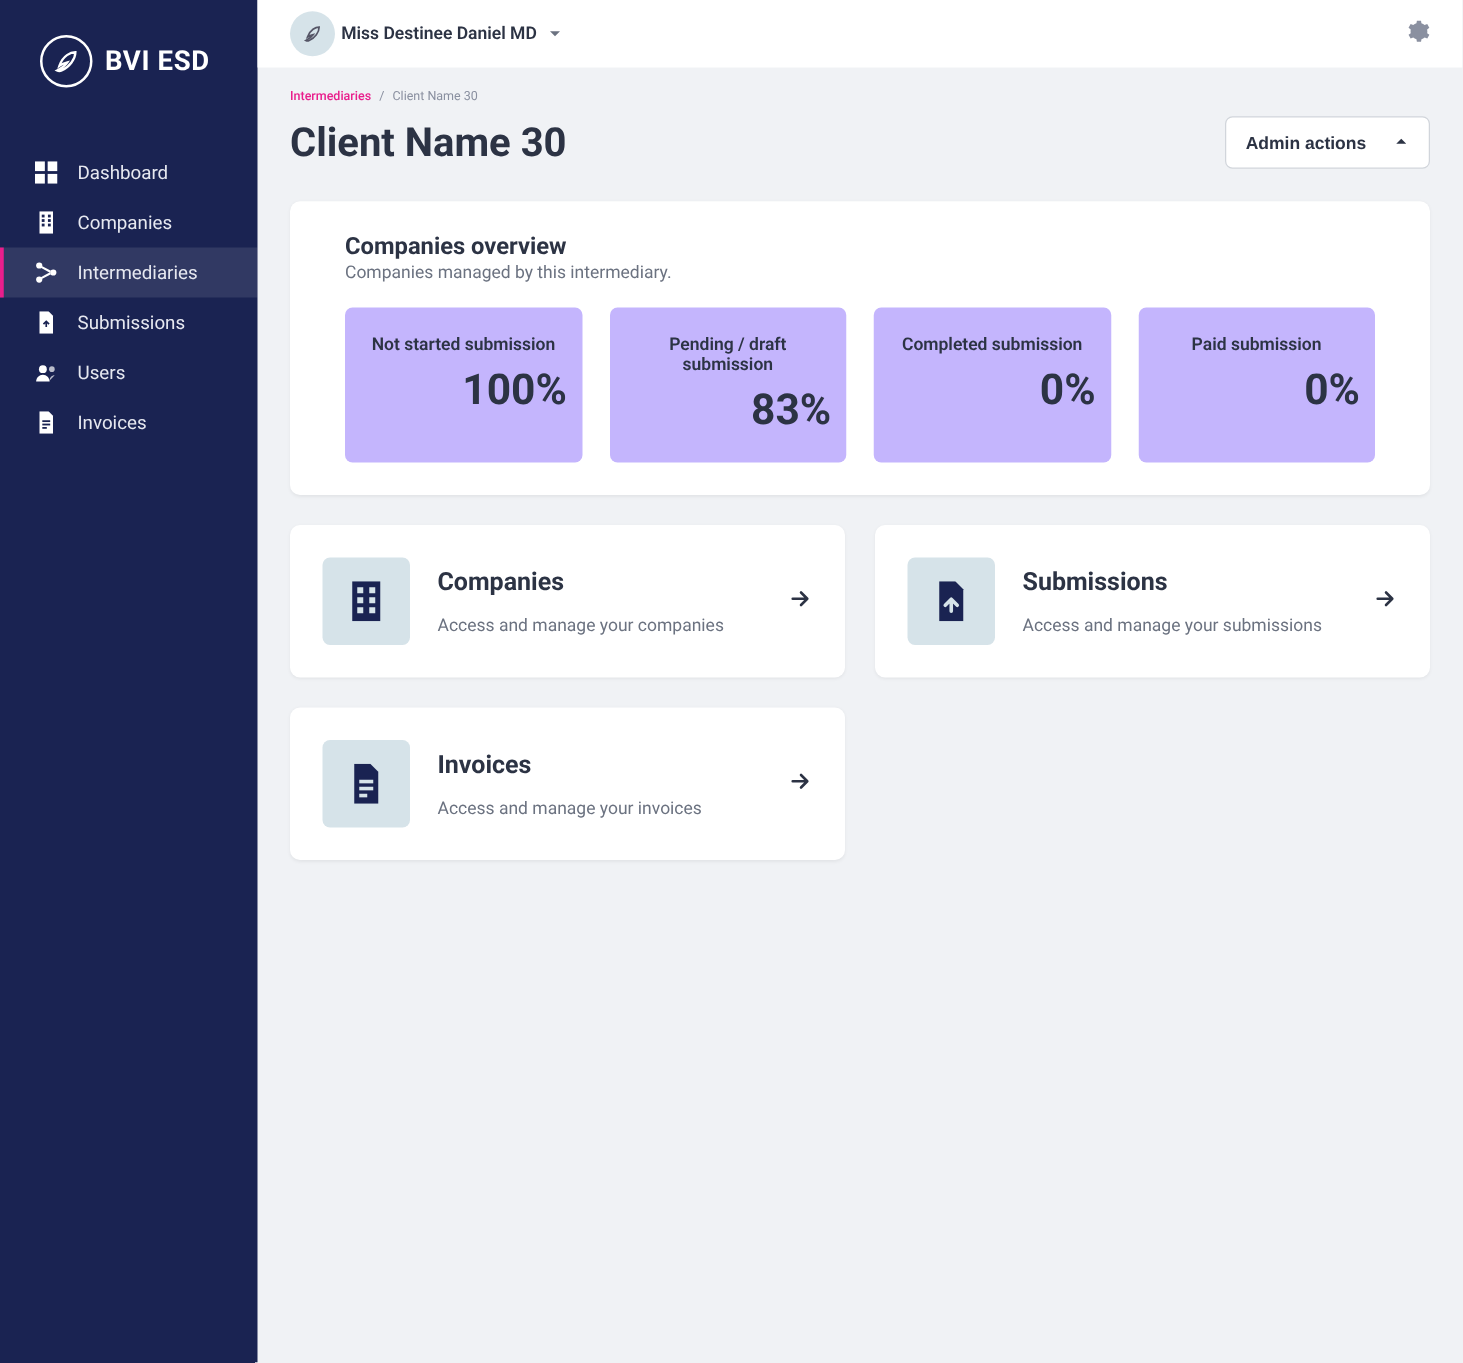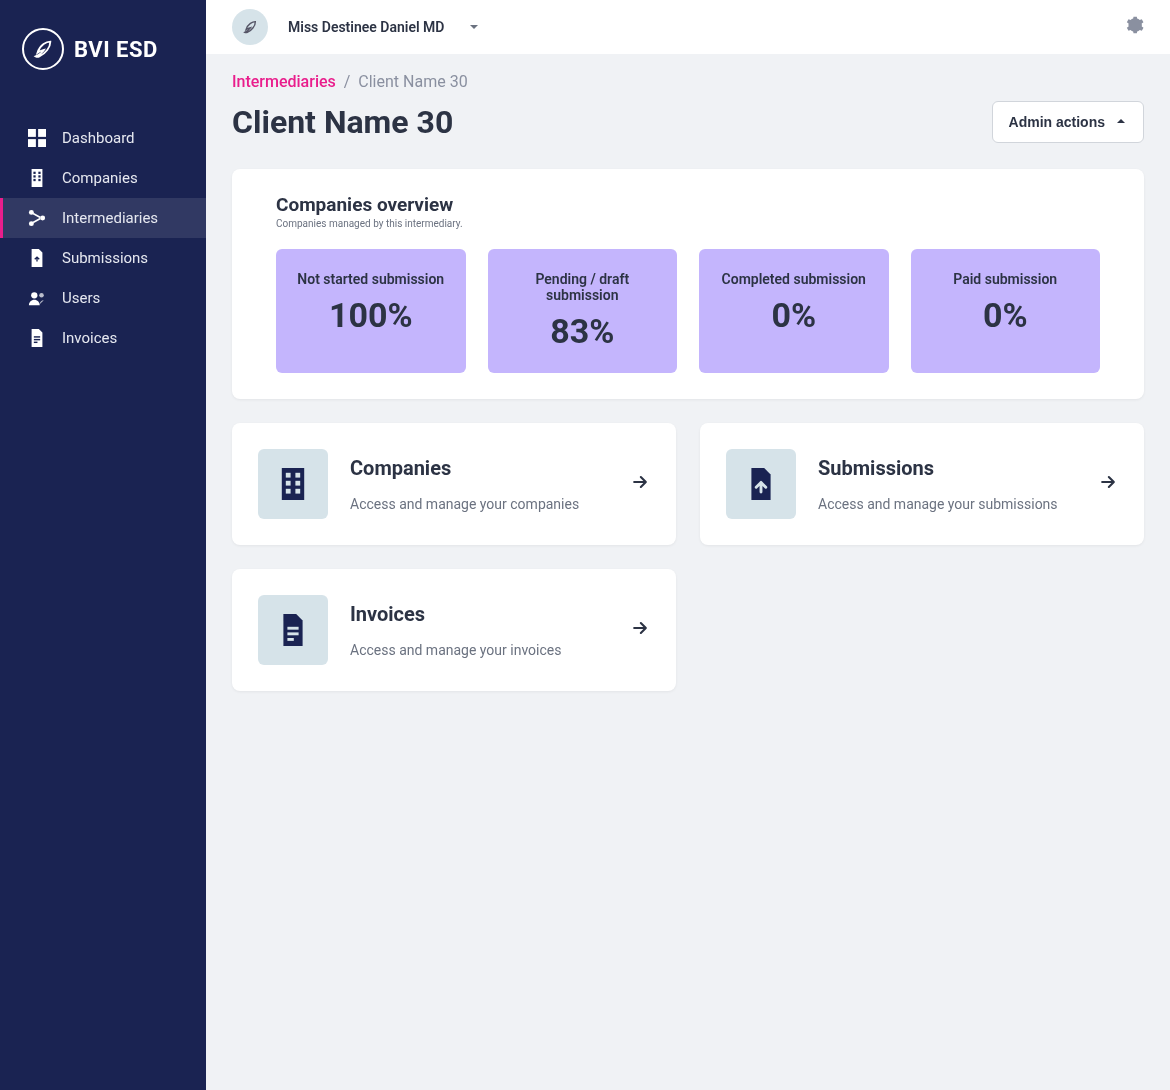--- a/index.html
+++ b/index.html
@@ -14,21 +14,21 @@
     .sidebar {
       width: 206px;
       background: #1a2352;
       height: 100%;
       flex-shrink: 0;
       padding-top: 0;
     }
     .logo-wrap {
       display: flex;
       align-items: center;
-      padding: 28px 22px;
+      padding: 28px 32px;
       gap: 10px;
     }
     .logo-circle {
       width: 42px;
       height: 42px;
       border: 2px solid #fff;
       border-radius: 50%;
       display: flex;
       align-items: center;
       justify-content: center;
@@ -73,21 +73,21 @@
       background: #fff;
       height: 54px;
       display: flex;
       align-items: center;
       padding: 0 26px;
       justify-content: space-between;
     }
     .user-toggle {
       display: flex;
       align-items: center;
-      gap: 20px;
+      gap: 5px;
       cursor: pointer;
     }
     .user-avatar {
       width: 36px;
       height: 36px;
       background: #d6e3e9;
       border-radius: 50%;
       display: flex;
       align-items: center;
       justify-content: center;
@@ -97,21 +97,21 @@
     .chevron-down { margin-left: 4px; }
     .chevron-down svg { width: 12px; height: 12px; fill: #6b7280; }
     .gear-icon svg { width: 20px; height: 20px; fill: #8a90a0; cursor: pointer; }
     .content {
       flex: 1;
       padding: 0 26px 26px;
       overflow: auto;
     }
     .breadcrumb {
       padding: 18px 0 10px;
-      font-size: 16px;
+      font-size: 10px;
       color: #8a90a0;
     }
     .breadcrumb a { color: #e91e8c; text-decoration: none; font-weight: 500; }
     .breadcrumb .sep { color: #8a90a0; margin: 0 4px; }
     .page-head {
       display: flex;
       justify-content: space-between;
       align-items: center;
       margin-bottom: 26px;
     }
@@ -120,49 +120,49 @@
       font-weight: 700;
       color: #2c3344;
     }
     .admin-btn {
       background: #fff;
       border: 1px solid #d1d5db;
       border-radius: 6px;
       padding: 12px 16px;
       display: flex;
       align-items: center;
-      gap: 10px;
+      gap: 22px;
       font-size: 14px;
       font-weight: 600;
       color: #2c3344;
       cursor: pointer;
     }
     .admin-btn svg { width: 12px; height: 12px; fill: #2c3344; }
     .card {
       background: #fff;
       border-radius: 8px;
       box-shadow: 0 1px 3px rgba(0,0,0,0.06);
       padding: 24px 44px 26px;
     }
     .card-title { font-size: 19px; font-weight: 700; color: #2c3344; }
-    .card-sub { font-size: 10px; color: #6b7280; margin-top: 2px; }
+    .card-sub { font-size: 14px; color: #6b7280; margin-top: 2px; }
     .stats-row {
       display: flex;
       gap: 22px;
       margin-top: 20px;
     }
     .stat {
       flex: 1;
       background: #c4b5fd;
       border-radius: 6px;
       padding: 22px 12px;
       text-align: center;
     }
     .stat-label { font-size: 14px; font-weight: 600; color: #2c3344; }
-    .stat-value { font-size: 34px; font-weight: 700; color: #2c3344; margin-top: 8px; }
+    .stat-value { font-size: 34px; font-weight: 700; color: #2c3344; margin-top: 8px; text-align: right; }
     .link-grid {
       display: grid;
       grid-template-columns: 1fr 1fr;
       gap: 24px;
       margin-top: 24px;
     }
     .link-card {
       background: #fff;
       border-radius: 8px;
       box-shadow: 0 1px 3px rgba(0,0,0,0.06);

